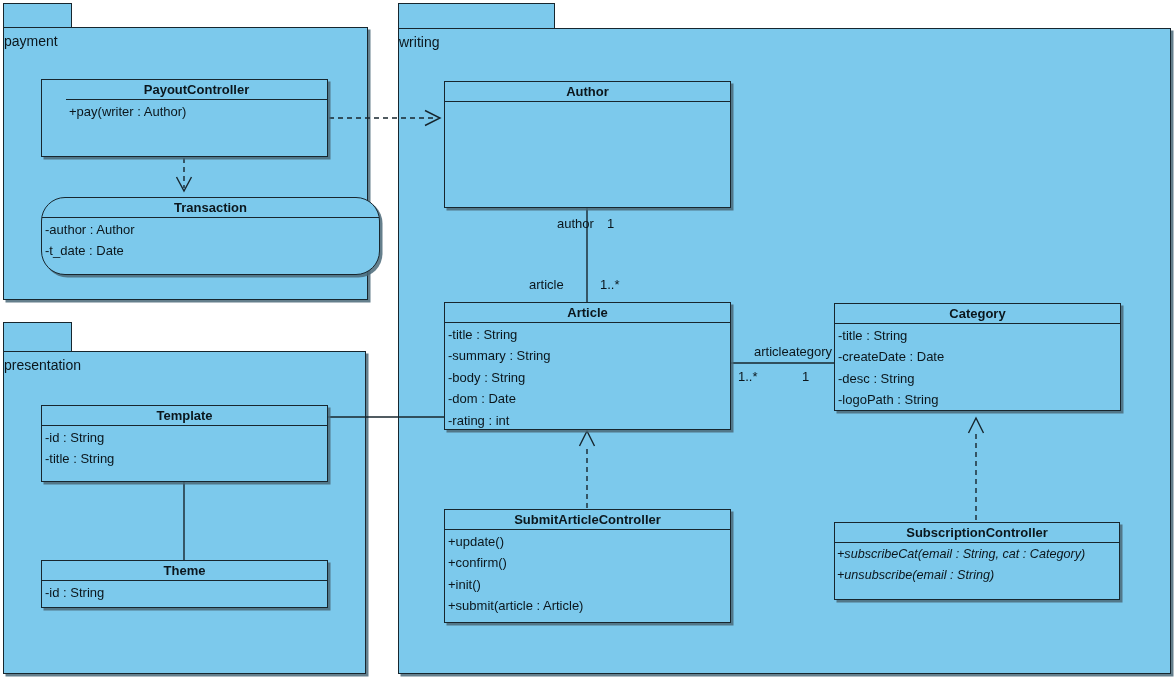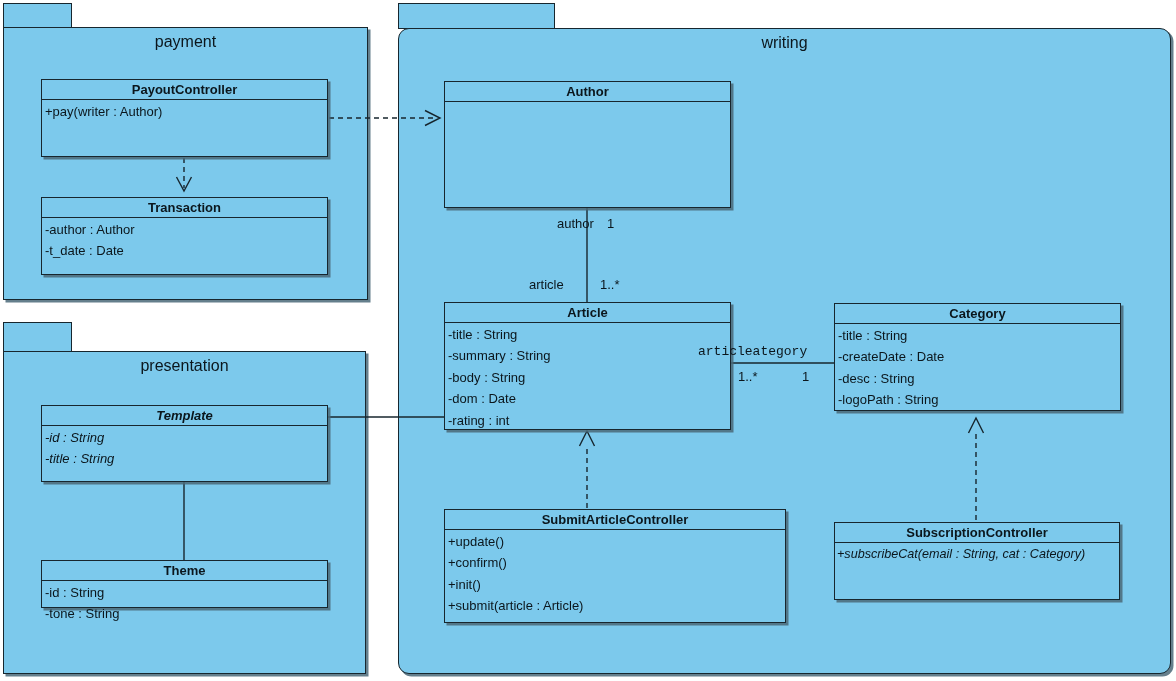--- a/index.html
+++ b/index.html
@@ -28,22 +28,22 @@
     position:absolute;
     background:var(--fill);
     border:1.5px solid var(--line);
     box-shadow:2.5px 2.5px 0 0 var(--shadow);
     z-index:1;
   }
   .pkg-title{
     position:absolute;
     width:100%;
     top:5px;
-    text-align:center;
-    font-size:16px;
+    text-align:left;
+    font-size:14px;
     z-index:2;
   }
   
   #wires{
     position:absolute;left:0;top:0;
     width:1176px;height:681px;
     z-index:2;
   }
   #wires line,#wires path{
     stroke:var(--line);
@@ -92,69 +92,68 @@
   <div class="pkg-body" style="left:3px;top:27px;width:365px;height:273px;">
     <div class="pkg-title">payment</div>
   </div>
 
   <div class="pkg-tab" style="left:3px;top:322px;width:69px;height:30px;"></div>
   <div class="pkg-body" style="left:3px;top:351px;width:363px;height:323px;">
     <div class="pkg-title">presentation</div>
   </div>
 
   <div class="pkg-tab" style="left:398px;top:3px;width:157px;height:26px;"></div>
-  <div class="pkg-body" style="left:398px;top:28px;width:773px;height:646px;border-radius:11px;">
+  <div class="pkg-body" style="left:398px;top:28px;width:773px;height:646px;">
     <div class="pkg-title">writing</div>
   </div>
 
   <svg id="wires">
 
     <line x1="587" y1="208" x2="587" y2="302"></line>
     <line x1="730" y1="363" x2="834" y2="363"></line>
     <line x1="328" y1="417" x2="444" y2="417"></line>
     <line x1="184" y1="482" x2="184" y2="560"></line>
 
     <line class="dash" x1="184" y1="158" x2="184" y2="188"></line>
     <path d="M176.5,177 L184,191 L191.5,177"></path>
     <line class="dash" x1="329" y1="118" x2="434" y2="118"></line>
     <path d="M425,110.5 L440,118 L425,125.5"></path>
     <line class="dash" x1="587" y1="449" x2="587" y2="509"></line>
     <path d="M579.5,446 L587,431 L594.5,446"></path>
     <line class="dash" x1="976" y1="434" x2="976" y2="522"></line>
     <path d="M968.5,433 L976,418 L983.5,433"></path>
   </svg>
 
-  <div class="cls" style="left:41px;top:79px;width:287px;height:78px;">
+  <div class="cls" style="left:41px;top:79px;width:287px;height:78px;padding-left:24px;">
     <div class="cls-title">PayoutController</div>
     <div class="cls-members">
       <div>+pay(writer : Author)</div>
     </div>
   </div>
 
-  <div class="cls" style="left:41px;top:197px;width:287px;height:78px;">
+  <div class="cls" style="left:41px;top:197px;width:339px;height:78px;border-radius:24px;">
     <div class="cls-title">Transaction</div>
     <div class="cls-members">
       <div>-author : Author</div>
       <div>-t_date : Date</div>
     </div>
   </div>
 
-  <div class="cls" style="left:41px;top:405px;width:287px;height:77px;font-style:italic;">
+  <div class="cls" style="left:41px;top:405px;width:287px;height:77px;">
     <div class="cls-title">Template</div>
     <div class="cls-members">
       <div>-id : String</div>
       <div>-title : String</div>
     </div>
   </div>
 
   <div class="cls" style="left:41px;top:560px;width:287px;height:48px;">
     <div class="cls-title">Theme</div>
     <div class="cls-members">
       <div>-id : String</div>
-      <div>-tone : String</div>
     </div>
   </div>
 
   <div class="cls" style="left:444px;top:81px;width:287px;height:127px;">
     <div class="cls-title">Author</div>
   </div>
 
   <div class="cls" style="left:444px;top:302px;width:287px;height:128px;">
     <div class="cls-title">Article</div>
     <div class="cls-members">
@@ -169,39 +168,40 @@
   <div class="cls" style="left:834px;top:303px;width:287px;height:108px;">
     <div class="cls-title">Category</div>
     <div class="cls-members">
       <div>-title : String</div>
       <div>-createDate : Date</div>
       <div>-desc : String</div>
       <div>-logoPath : String</div>
     </div>
   </div>
 
-  <div class="cls" style="left:444px;top:509px;width:342px;height:114px;">
+  <div class="cls" style="left:444px;top:509px;width:287px;height:114px;">
     <div class="cls-title">SubmitArticleController</div>
     <div class="cls-members">
       <div>+update()</div>
       <div>+confirm()</div>
       <div>+init()</div>
       <div>+submit(article : Article)</div>
     </div>
   </div>
 
   <div class="cls" style="left:834px;top:522px;width:286px;height:78px;">
     <div class="cls-title">SubscriptionController</div>
     <div class="cls-members" style="font-size:12.6px;padding:1px 2px;font-style:italic;">
       <div>+subscribeCat(email : String, cat : Category)</div>
+      <div>+unsubscribe(email : String)</div>
     </div>
   </div>
 
   <span class="wire-label" style="left:557px;top:216px;">author</span>
   <span class="wire-label" style="left:607px;top:216px;">1</span>
   <span class="wire-label" style="left:529px;top:277px;">article</span>
   <span class="wire-label" style="left:600px;top:277px;">1..*</span>
 
-  <span class="wire-label" style="left:698px;top:344px;width:100px;text-align:center;font-family:Liberation Mono, monospace;">articleategory</span>
+  <span class="wire-label" style="left:754px;top:344px;width:100px;text-align:left;">articleategory</span>
   <span class="wire-label" style="left:738px;top:369px;">1..*</span>
   <span class="wire-label" style="left:802px;top:369px;">1</span>
 
 </div>
 
 </body></html>

